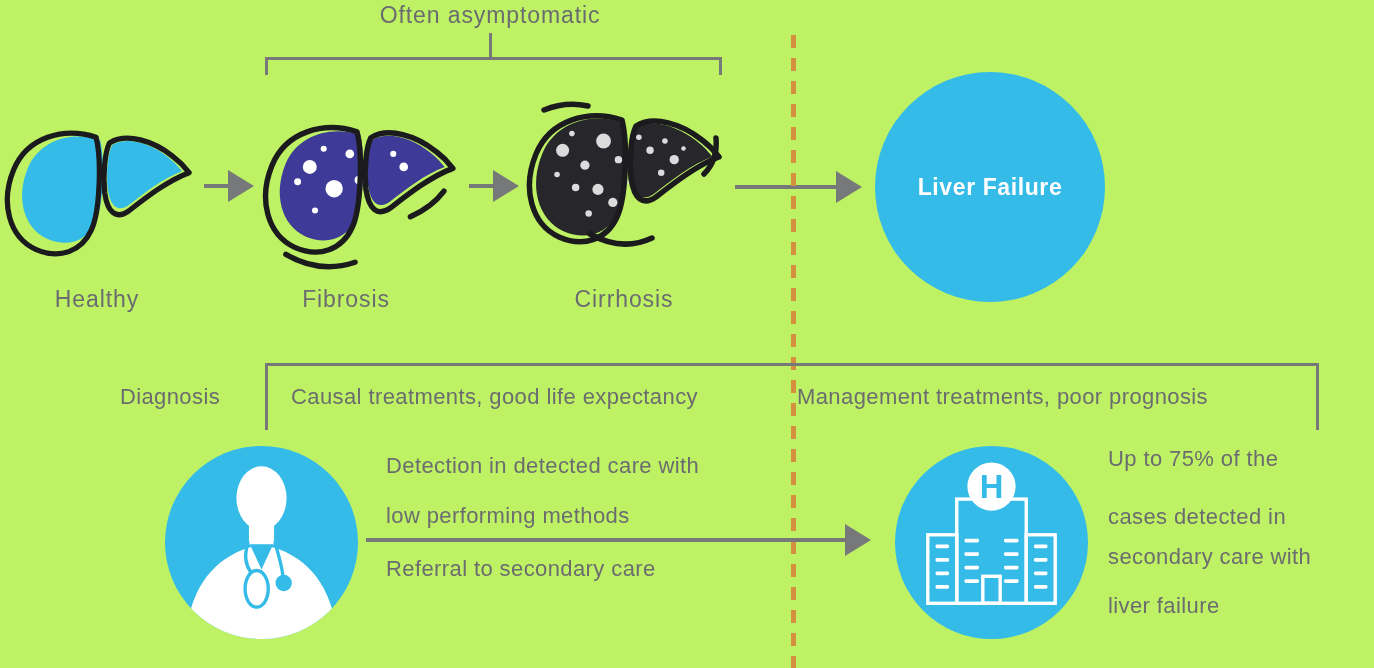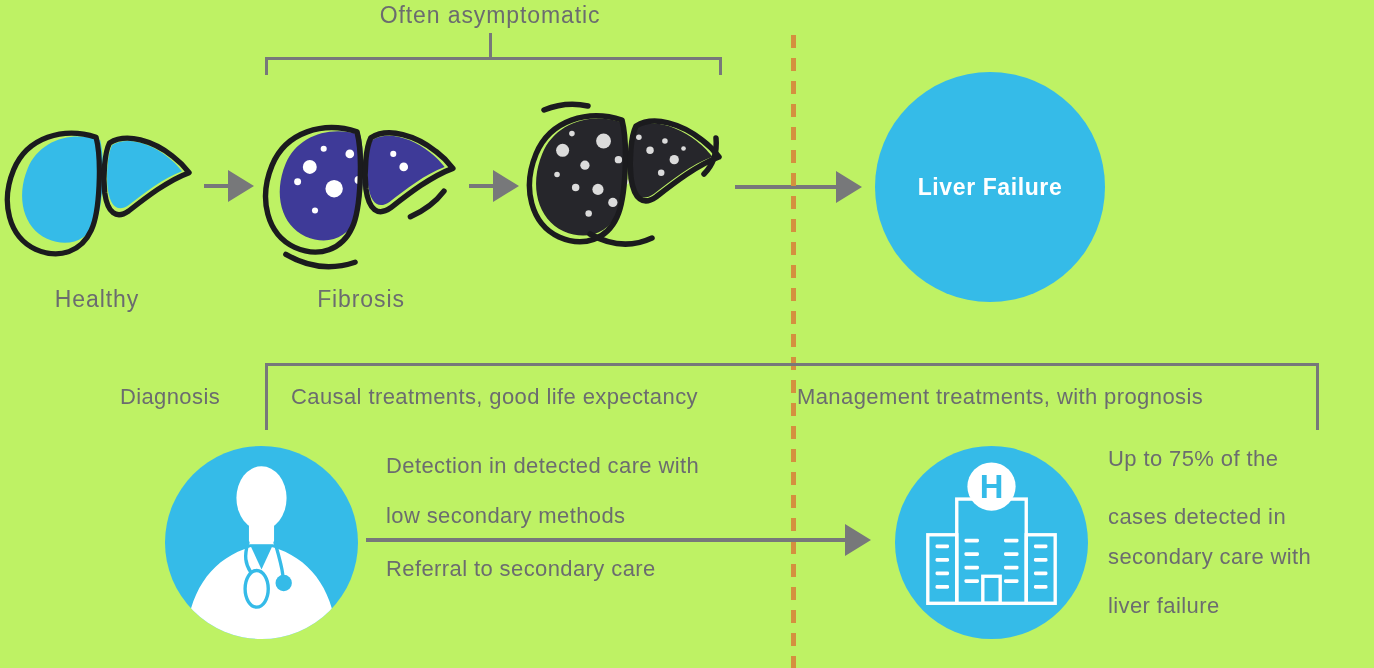--- a/index.html
+++ b/index.html
@@ -68,21 +68,21 @@
         </g>
       </g>
       <g class="liver-outline">
         <path d="M 98 8 C 64 -3 26 8 12 42 C -2 76 7 112 35 125 C 60 136 83 127 93 105 C 102 86 104 32 98 8 Z"></path>
         <path d="M 112 14 C 130 3 158 12 178 28 C 186 34 192 41 195 45 C 173 53 150 71 132 85 C 119 94 110 87 107 66 C 105 48 107 24 112 14 Z"></path>
       </g>
       <path class="accent" d="M 26 132 Q 60 152 96 140"></path>
       <path class="accent" d="M 152 94 Q 174 84 186 68"></path>
     </g>
   </svg>
-  <div class="txt label center" style="left:283px;top:285px;width:156px;">Fibrosis</div>
+  <div class="txt label center" style="left:268px;top:285px;width:156px;">Fibrosis</div>
 
   <div class="aline" style="left:469px;top:184px;width:26px;"></div>
   <div class="ahead" style="left:493px;top:170px;"></div>
 
   <svg style="left:524px;top:100px;" width="200" height="170" viewBox="0 0 200 170">
     <g transform="translate(0,12)">
       <g transform="translate(7,3) scale(0.93)">
         <path fill="var(--dark)" d="M 98 8 C 64 -3 26 8 12 42 C -2 76 7 112 35 125 C 60 136 83 127 93 105 C 102 86 104 32 98 8 Z"></path>
         <path fill="var(--dark)" d="M 112 14 C 130 3 158 12 178 28 C 186 34 192 41 195 45 C 173 53 150 71 132 85 C 119 94 110 87 107 66 C 105 48 107 24 112 14 Z"></path>
         <g fill="#DBDBDB">
@@ -107,34 +107,35 @@
       </g>
       <g class="liver-outline">
         <path d="M 98 8 C 64 -3 26 8 12 42 C -2 76 7 112 35 125 C 60 136 83 127 93 105 C 102 86 104 32 98 8 Z"></path>
         <path d="M 112 14 C 130 3 158 12 178 28 C 186 34 192 41 195 45 C 173 53 150 71 132 85 C 119 94 110 87 107 66 C 105 48 107 24 112 14 Z"></path>
       </g>
       <path class="accent" d="M 20 -2 Q 42 -11 64 -6"></path>
       <path class="accent" d="M 180 62 Q 194 48 192 26"></path>
       <path class="accent" d="M 66 122 Q 98 140 128 126"></path>
     </g>
   </svg>
+  <div class="txt label center" style="left:546px;top:285px;width:156px;">Cirrhosis</div>
 
   <div class="aline" style="left:735px;top:185px;width:101px;"></div>
   <div class="ahead" style="left:836px;top:171px;"></div>
 
   <div class="lf-circle">
     <span>Liver Failure</span>
   </div>
 
   <div class="divider"></div>
 
   <div class="txt right" style="left:90px;top:383px;width:160px;">Diagnosis</div>
   <div class="bracket" style="left:265px;top:363px;width:1048px;height:64px;"></div>
   <div class="txt" style="left:291px;top:383px;">Causal treatments, good life expectancy</div>
-  <div class="txt" style="left:797px;top:383px;">Management treatments, with prognosis</div>
+  <div class="txt" style="left:797px;top:383px;">Management treatments, poor prognosis</div>
 
   <svg style="left:165px;top:446px;" width="193" height="193" viewBox="0 0 200 200">
     <defs>
         <clipPath id="dclip">
           <circle cx="100" cy="100" r="100"></circle>
         </clipPath>
       </defs>
     <circle cx="100" cy="100" r="100" fill="var(--cyan)"></circle>
     <g clip-path="url(#dclip)">
       <ellipse cx="100" cy="54" rx="26" ry="33" fill="#fff"></ellipse>
@@ -144,21 +145,21 @@
       <g stroke="var(--cyan)" stroke-width="3.5" fill="none" stroke-linecap="round">
         <path d="M 86 100 C 82 114 83 122 89 131"></path>
         <ellipse cx="95" cy="148" rx="12" ry="19"></ellipse>
         <path d="M 114 100 C 118 114 121 124 122 133"></path>
       </g>
       <circle cx="123" cy="142" r="8.5" fill="var(--cyan)"></circle>
     </g>
   </svg>
 
   <div class="txt" style="left:386px;top:452px;">Detection in detected care with</div>
-  <div class="txt" style="left:386px;top:502px;">low secondary methods</div>
+  <div class="txt" style="left:386px;top:502px;">low performing methods</div>
   <div class="txt" style="left:386px;top:555px;">Referral to secondary care</div>
 
   <div class="aline" style="left:366px;top:538px;width:481px;"></div>
   <div class="ahead" style="left:845px;top:524px;"></div>
 
   <svg style="left:895px;top:446px;" width="193" height="193" viewBox="0 0 200 200">
     <circle cx="100" cy="100" r="100" fill="var(--cyan)"></circle>
     <g stroke="#fff" stroke-width="3.5" fill="none">
       <rect x="64" y="55" width="72" height="108"></rect>
       <rect x="34" y="92" width="30" height="71"></rect>

